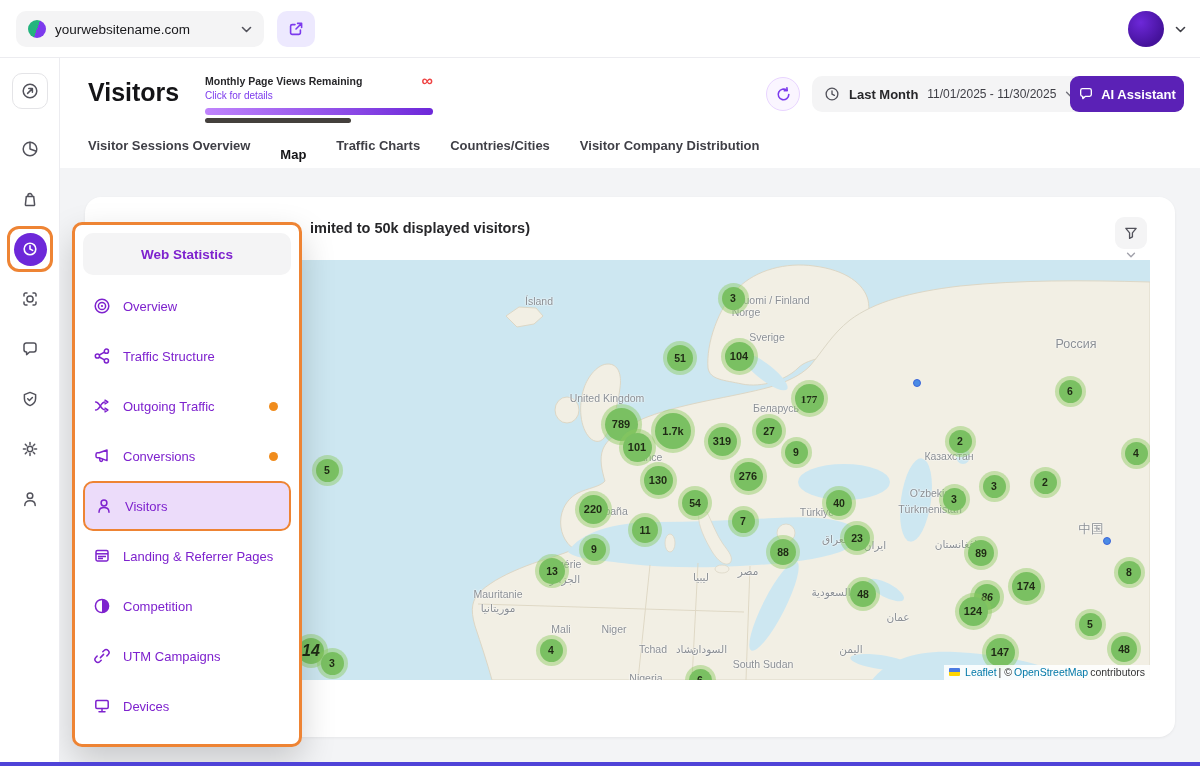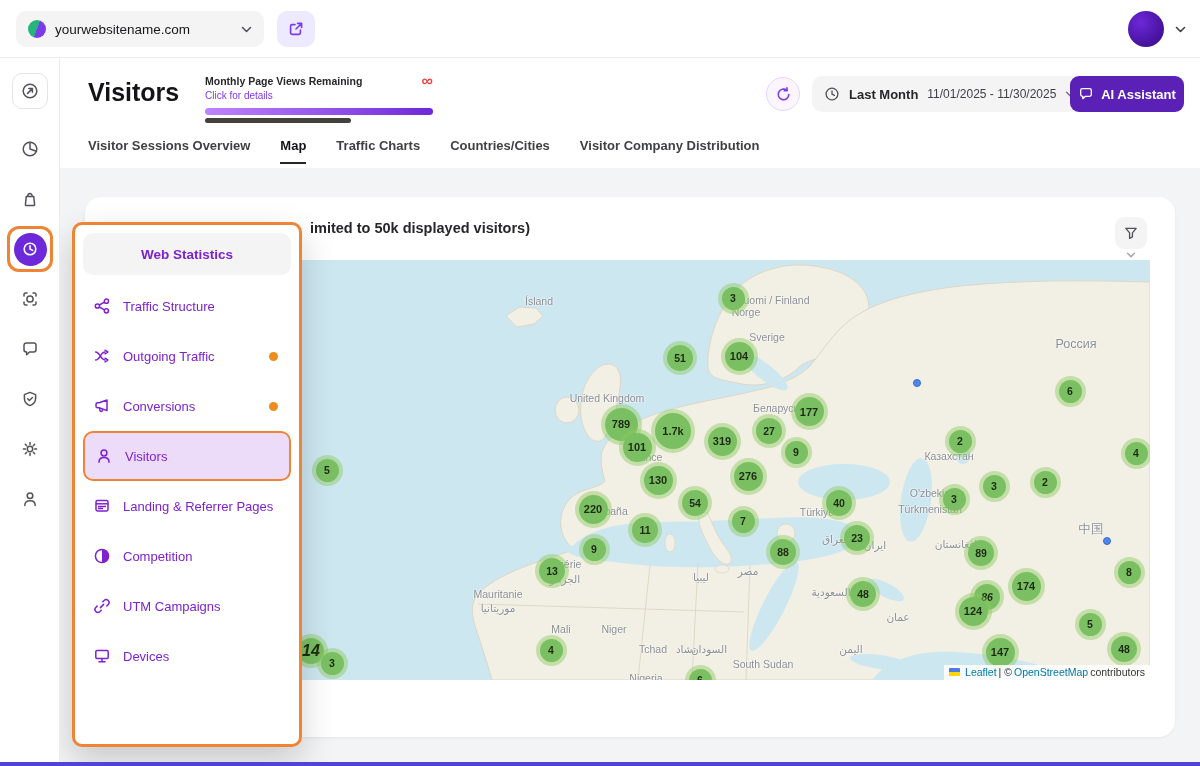--- a/index.html
+++ b/index.html
@@ -36,21 +36,21 @@
   .bar2 { margin-top: 3px; height: 5px; width: 64%; border-radius: 3px; background: #44403c; }
   .refresh-btn { position: absolute; left: 706px; top: 19px; width: 34px; height: 34px; border-radius: 50%; border: 1px solid #e9d5ff; background: #faf5ff; color: #7c3aed; display: flex; align-items: center; justify-content: center; cursor: pointer; }
   .period { position: absolute; left: 752px; top: 18px; height: 36px; background: #f4f4f5; border-radius: 10px; display: flex; align-items: center; padding: 0 12px; gap: 9px; color: #27272a; cursor: pointer; }
   .period-label { font-size: 13px; font-weight: 700; }
   .period-range { font-size: 12px; color: #3f3f46; }
   .period-chev { color: #71717a; display: flex; }
   .ai-btn { position: absolute; left: 1010px; top: 18px; width: 114px; height: 36px; background: #5b21b6; border-radius: 9px; color: #fff; display: flex; align-items: center; justify-content: center; gap: 7px; font-size: 13px; font-weight: 700; cursor: pointer; }
 
   .tabs { position: absolute; left: 28px; top: 80px; display: flex; gap: 30px; }
   .tab { font-size: 13px; color: #3f3f46; padding-bottom: 9px; cursor: pointer; border-bottom: 2px solid transparent; font-weight: bold; }
-  .tab.active { color: #141417; font-weight: 600; border-bottom-color: #27272a; }
+  .tab.active { color: #141417; font-weight: 600; border-bottom-color: #27272a; margin-top: 9px; }
 
   .content { position: absolute; left: 0; right: 0; top: 110px; bottom: 0; background: #f3f4f6; }
   .card { position: absolute; left: 25px; top: 29px; width: 1090px; height: 540px; background: #fff; border-radius: 16px; box-shadow: 0 1px 3px rgba(0,0,0,.06); }
   .card-title { position: absolute; left: 225px; top: 23px; font-size: 14.5px; font-weight: 600; color: #27272a; white-space: nowrap; }
   .filter-btn { position: absolute; right: 28px; top: 20px; width: 32px; height: 32px; border-radius: 9px; background: #f4f4f5; color: #52525b; display: flex; align-items: center; justify-content: center; cursor: pointer; }
   .filter-chev { position: absolute; right: 39px; top: 55px; color: #a1a1aa; display: flex; }
 
   
   .map { position: absolute; left: 25px; top: 63px; width: 1040px; height: 420px; overflow: hidden; background: #cde7f1; }
   .map svg.land { position: absolute; left: 0; top: 0; width: 100%; height: 100%; }
@@ -303,21 +303,21 @@
             <span class="place-label" style="left: 451px; top: 369px;">Mali</span>
             <span class="place-label" style="left: 504px; top: 369px;">Niger</span>
             <span class="place-label" style="left: 543px; top: 389px;">Tchad</span>
             <span class="place-label" style="left: 576px; top: 389px;">تشاد</span>
             <span class="place-label" style="left: 599px; top: 389px;">السودان</span>
             <span class="place-label" style="left: 653px; top: 404px;">South Sudan</span>
             <span class="place-label" style="left: 536px; top: 418px;">Nigeria</span>
             <div class="cluster" style="left: 611.5px; top: 26.5px; width: 23px; height: 23px; font-size: 10.5px;">3</div>
             <div class="cluster" style="left: 557px; top: 85px; width: 26px; height: 26px; font-size: 10.5px;">51</div>
             <div class="cluster" style="left: 614.5px; top: 81.5px; width: 29px; height: 29px; font-size: 11px;">104</div>
-            <div class="cluster" style="left: 684.5px; top: 137px; width: 29px; height: 29px; font-size: 11px;">177</div>
+            <div class="cluster" style="left: 684.5px; top: 124px; width: 29px; height: 29px; font-size: 11px; font-family: Liberation Serif, serif;">177</div>
             <div class="cluster" style="left: 494.5px; top: 147.5px; width: 33px; height: 33px; font-size: 11px;">789</div>
             <div class="cluster" style="left: 545px; top: 153px; width: 36px; height: 36px; font-size: 11px;">1.7k</div>
             <div class="cluster" style="left: 512.5px; top: 172.5px; width: 29px; height: 29px; font-size: 11px;">101</div>
             <div class="cluster" style="left: 597.5px; top: 166.5px; width: 29px; height: 29px; font-size: 11px;">319</div>
             <div class="cluster" style="left: 646px; top: 158px; width: 26px; height: 26px; font-size: 10.5px;">27</div>
             <div class="cluster" style="left: 674.5px; top: 180.5px; width: 23px; height: 23px; font-size: 10.5px;">9</div>
             <div class="cluster" style="left: 623.5px; top: 201.5px; width: 29px; height: 29px; font-size: 11px;">276</div>
             <div class="cluster" style="left: 533.5px; top: 205.5px; width: 29px; height: 29px; font-size: 11px;">130</div>
             <div class="cluster" style="left: 205.5px; top: 198.5px; width: 23px; height: 23px; font-size: 10.5px;">5</div>
             <div class="cluster" style="left: 468.5px; top: 234.5px; width: 29px; height: 29px; font-size: 11px;">220</div>
@@ -350,20 +350,30 @@
             <div class="cluster" style="left: 578.5px; top: 408.5px; width: 23px; height: 23px; font-size: 10.5px;">6</div>
             <div class="single-dot" style="left: 803px; top: 119px;"></div>
             <div class="single-dot" style="left: 993px; top: 277px;"></div>
           </div>
       </div>
     </div>
 
     <div class="panel">
       <div class="panel-header">Web Statistics</div>
 
+      <div class="menu-item">
+        <span style="display:flex">
+          <svg width="18" height="18" viewBox="0 0 18 18">
+              <circle cx="9" cy="9" r="6.8" fill="none" stroke="currentColor" stroke-width="1.5"></circle>
+              <circle cx="9" cy="9" r="3.6" fill="none" stroke="currentColor" stroke-width="1.5"></circle>
+              <circle cx="9" cy="9" r="1.1" fill="currentColor"></circle>
+            </svg>
+        </span>
+        <span class="mi-label">Overview</span>
+      </div>
 
       <div class="menu-item">
         <span style="display:flex">
           <svg width="18" height="18" viewBox="0 0 18 18" fill="none" stroke="currentColor" stroke-width="1.5">
               <circle cx="4.4" cy="9" r="2.1"></circle>
               <circle cx="13.4" cy="4.2" r="2.1"></circle>
               <circle cx="13.4" cy="13.8" r="2.1"></circle>
               <path d="M6.3,8 L11.5,5.1 M6.3,10 L11.5,12.9"></path>
             </svg>
         </span>

